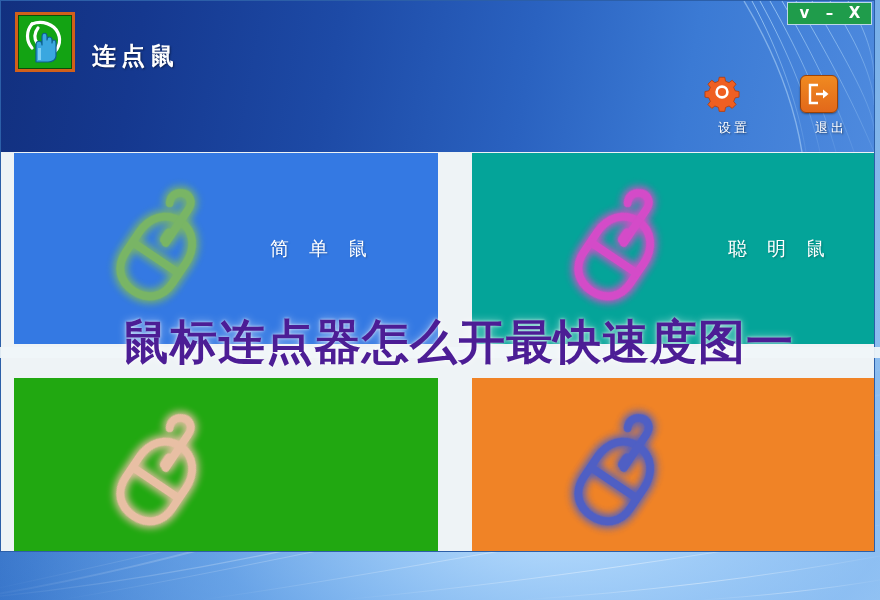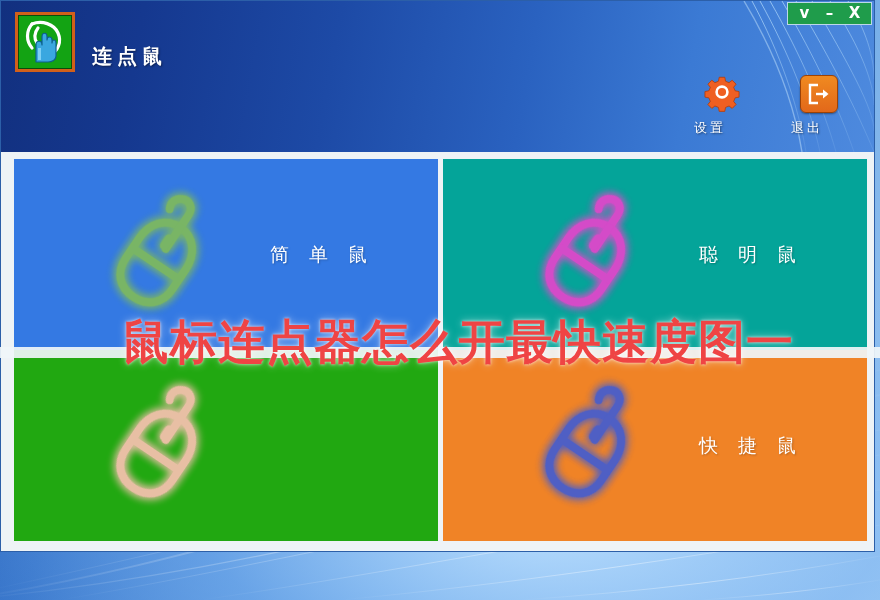--- a/index.html
+++ b/index.html
@@ -36,58 +36,58 @@
   .header-swoosh { position:absolute; right:0; top:0; width:330px; height:151px; }
 
   .brand { position:absolute; left:14px; top:11px; display:flex; align-items:center; gap:17px; }
   .brand-logo {
     width:60px; height:60px; background:#13a313;
     border:3px solid #d2601a; position:relative; overflow:hidden;
     box-shadow:0 0 0 1px #0a4d0a inset;
   }
   .brand-logo svg { position:absolute; left:0; top:0; }
   .brand-title {
-    color:#ffffff; font-size:20px; font-weight:bold; letter-spacing:5px;
+    color:#ffffff; font-size:24px; font-weight:bold; letter-spacing:5px;
     text-shadow:1px 1px 2px rgba(0,0,0,0.45);
     margin-top:28px;
   }
 
   
   .win-controls {
     position:absolute; right:2px; top:1px;
     background:#1f9c4b; border:1px solid #bcd8e8;
     display:flex; align-items:center; height:23px; padding:0 4px;
   }
   .win-btn {
     color:#ffffff; font-size:15px; font-weight:bold;
     width:25px; text-align:center; line-height:21px; cursor:pointer;
     font-family:"DejaVu Sans","Liberation Sans",sans-serif;
   }
 
   
   .header-actions { position:absolute; right:27px; top:72px; display:flex; gap:41px; }
-  .header-action { width:56px; text-align:left; cursor:pointer; }
+  .header-action { width:56px; text-align:right; cursor:pointer; }
   .header-action .ha-icon { height:42px; display:flex; align-items:center; justify-content:center; }
   .header-action .ha-label {
     color:#ffffff; font-size:13px; letter-spacing:3px; margin-top:4px;
     text-shadow:1px 1px 2px rgba(0,0,0,0.5);
   }
   .exit-box {
     width:38px; height:38px; border-radius:6px;
     background:linear-gradient(180deg,#f08a20 0%,#e2681a 100%);
     border:1px solid #9c4206; display:flex; align-items:center; justify-content:center;
     box-shadow:0 1px 2px rgba(0,0,0,0.4);
   }
 
   
   .mode-grid {
-    position:absolute; left:13px; top:158px;
+    position:absolute; left:13px; top:152px;
     width:853px; height:442px;
     display:grid; grid-template-columns:424px 424px; grid-template-rows:191px 191px;
-    column-gap:5px; row-gap:0px;
+    column-gap:5px; row-gap:0px;gap:34px;
   }
   .mode-panel {
     position:relative; overflow:hidden; cursor:pointer;
     display:flex; align-items:center;
   }
   .mode-icon { position:absolute; left:74px; top:50%; transform:translateY(-50%); }
   .mode-label {
     position:absolute; left:256px; color:#ffffff; font-size:19px;
     letter-spacing:7px; font-weight:normal;
     text-shadow:1px 1px 2px rgba(0,0,0,0.25);
@@ -313,20 +313,19 @@
             <g fill="none" stroke-width="8" stroke-linecap="round" stroke-linejoin="round" stroke="#4f5fc4">
               <path d="M75,44 C58,44 47,58 47,76 L47,100 C47,118 59,128 75,128 C91,128 103,118 103,100 L103,76 C103,58 92,44 75,44 Z"></path>
               <path d="M75,44 L75,30 C75,20 67,16 60,20 C54,23 53,30 56,35"></path>
               <line x1="47" y1="88" x2="103" y2="88"></line>
               <line x1="75" y1="44" x2="75" y2="70"></line>
               <line x1="72" y1="60" x2="72" y2="68" stroke-width="9"></line>
             </g>
           </g>
         </svg>
       </div>
-      <div class="mode-label">快 捷 鼠</div>
     </div>
 
   </div>
 </div>
 
 <div class="watermark-band"></div>
-<div class="watermark" style="color: #ef4444; padding-left: 36px;">鼠标连点器怎么开最快速度图一</div>
+<div class="watermark" style="color: #4c1d95; padding-left: 36px;">鼠标连点器怎么开最快速度图一</div>
 
 </body></html>

